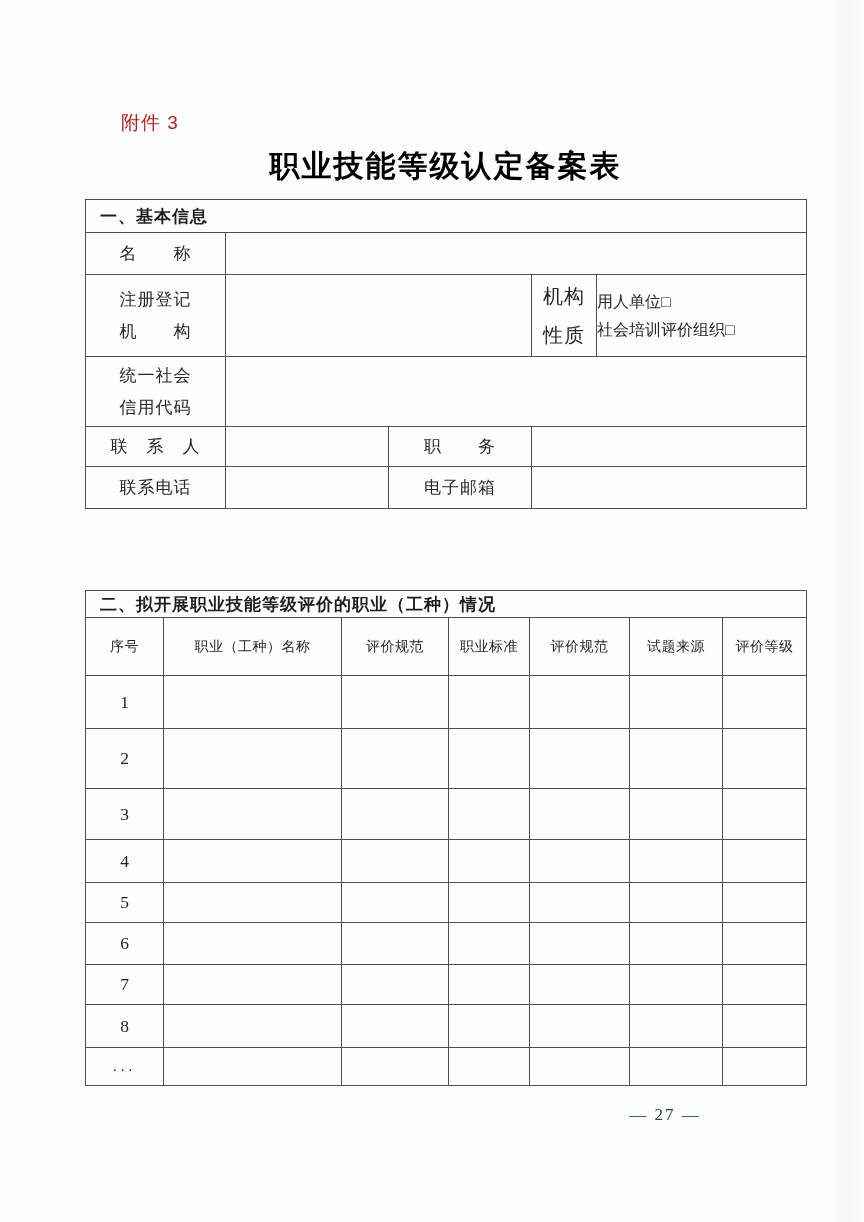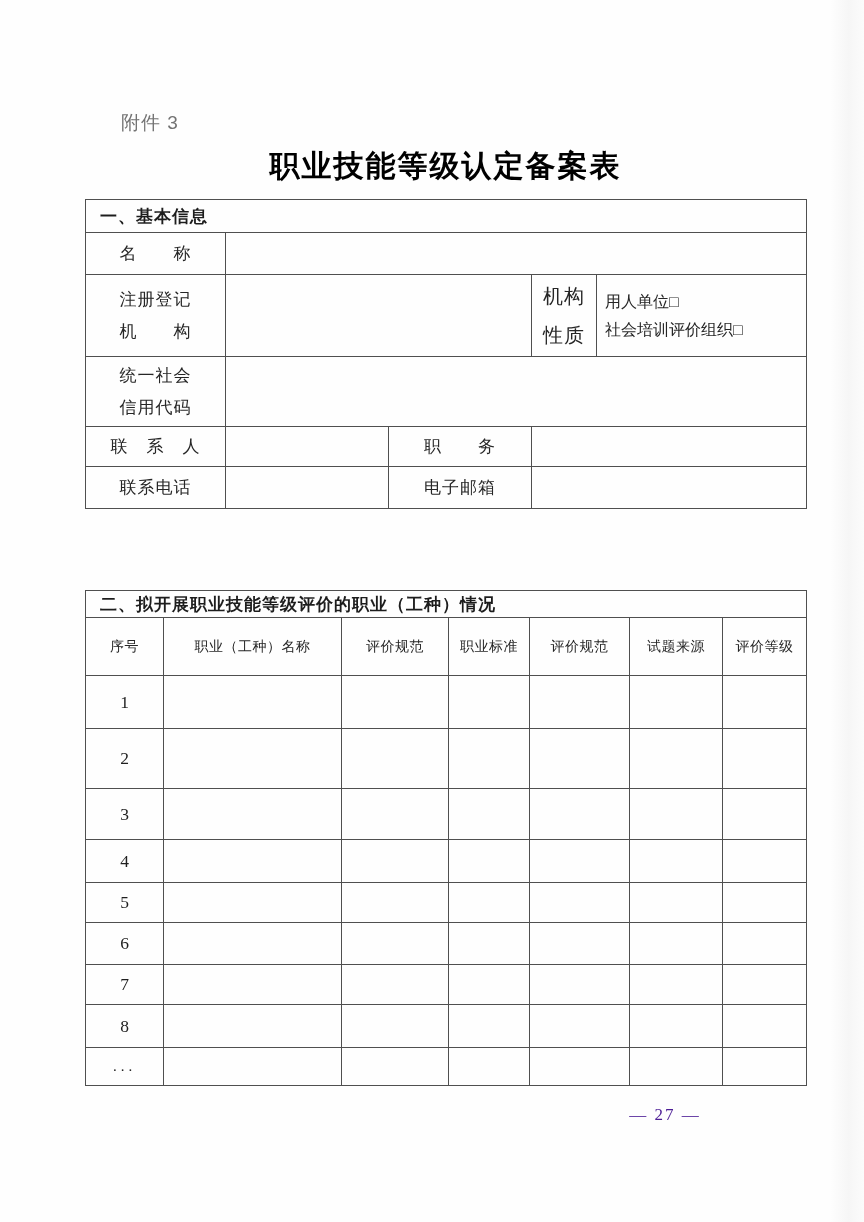--- a/index.html
+++ b/index.html
@@ -10,21 +10,21 @@
     color:#262626;
     -webkit-font-smoothing:antialiased;
   }
   .edge-shade{
     position:absolute;top:0;right:0;width:34px;height:1222px;
     background:linear-gradient(to right, rgba(120,120,120,0) 0%, rgba(120,120,120,0.06) 55%, rgba(120,120,120,0.02) 100%);
     pointer-events:none;
   }
   .attachment{
     position:absolute;left:121px;top:110px;
-    font-size:19px;letter-spacing:1px;color:#737373;
+    font-size:19px;letter-spacing:1px;color:#b91c1c;
   }
   .title{
     position:absolute;left:85px;top:146px;width:721px;margin:0;
     text-align:center;font-size:30px;font-weight:bold;letter-spacing:2px;
     color:#000000;font-family:"Liberation Serif","DejaVu Serif",serif;
   }
   table{border-collapse:collapse;table-layout:fixed;position:absolute;left:85px;}
   .t1{top:199px;width:721px;}
   .t2{top:590px;width:721px;}
   td,th{
@@ -33,41 +33,41 @@
     font-size:17px;font-weight:normal;color:#262626;
     overflow:hidden;
   }
   .sec{
     font-weight:bold;letter-spacing:1px;
     padding-left:14px;text-align:left;font-size:17px;color:#1d1d1d;
   }
   .lbl{text-align:center;letter-spacing:1px;}
   .lbl2 div{line-height:1.85;}
   .nature div{line-height:1.95;font-size:20px;}
-  .opts{text-align:left;padding-left:8px;font-size:16px;}
+  .opts{text-align:left;padding-left:0;font-size:16px;}
   .opts div{line-height:1.75;}
   .colhead{text-align:center;font-size:14px;letter-spacing:0.5px;}
   .num{
     text-align:center;
     font-family:"Liberation Serif","DejaVu Serif",serif;
     font-size:17.5px;color:#1f1f1f;
   }
   .dots{letter-spacing:4px;font-size:15px;}
   
   .h33{height:33px;} .h42{height:42px;} .h41{height:41px;}
   .h82{height:82px;font-family:Liberation Serif, serif;} .h70{height:70px;} .h35{height:35px;} .h40{height:40px;}
   
   .hsec{height:27px;} .hhead{height:58px;}
   .r0{height:53px;} .r1{height:60px;} .r2{height:51px;} .r3{height:43px;}
   .r4{height:40px;} .r5{height:42px;} .r6{height:40px;} .r7{height:43px;}
   .r8{height:38px;}
   .pageno{
     position:absolute;left:600px;top:1105px;width:130px;text-align:center;
     font-family:"Liberation Serif","DejaVu Serif",serif;
-    font-size:17px;color:#4c1d95;letter-spacing:2px;
+    font-size:17px;color:#14532d;letter-spacing:2px;
   }
 </style>
 </head>
 <body>
 
 <div class="attachment">附件 3</div>
 <h1 class="title">职业技能等级认定备案表</h1>
 
 <table class="t1">
   <colgroup>

